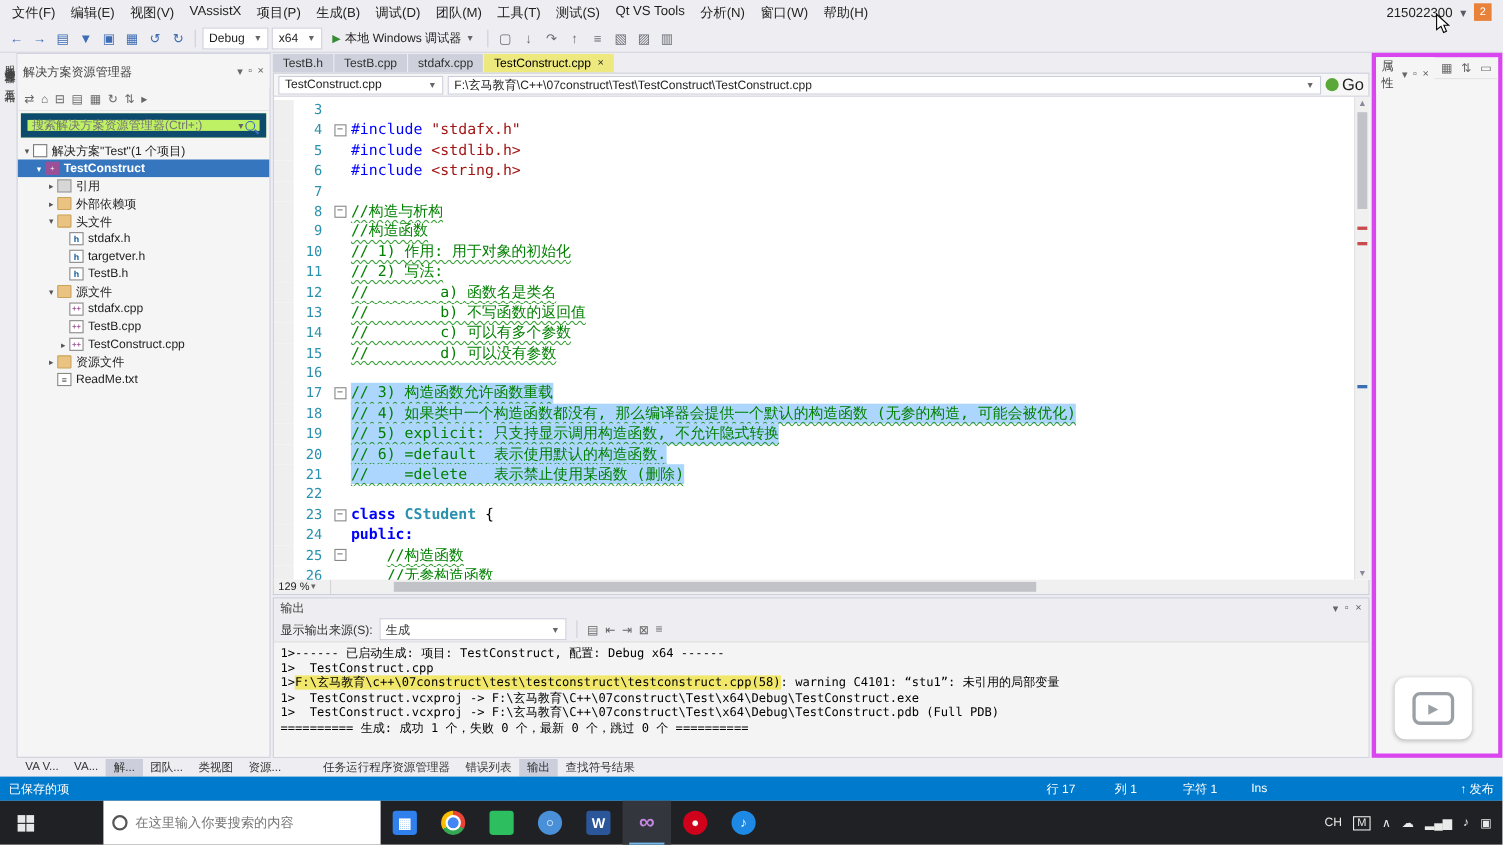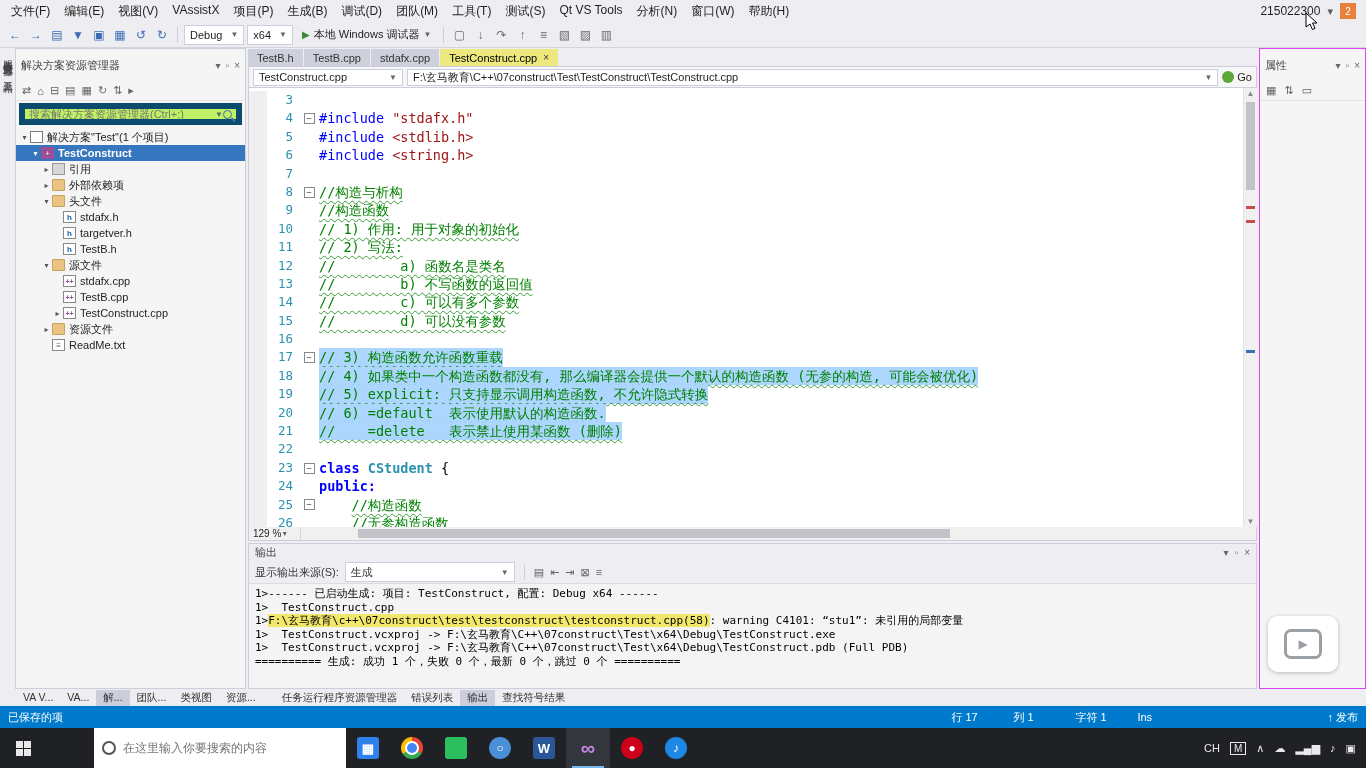--- a/index.html
+++ b/index.html
@@ -58,21 +58,21 @@
   .center { flex:1; display:flex; flex-direction:column; min-width:0; padding-left:2px; }
   .doc-tabs { height:18px; display:flex; align-items:flex-end; gap:1px; }
   .doc-tab { height:17px; padding:0 9px; display:flex; align-items:center; gap:6px; font-size:11px; background:#CED1DB; color:#333; white-space:nowrap; }
   .doc-tab.active { background:#EDE97E; color:#000; }
   .tab-close { font-size:10px; color:#333; }
   .navbar { height:22px; display:flex; align-items:center; gap:4px; background:#F6F6F6; border:1px solid #CCCEDB; padding:0 4px; }
   .nav-combo { height:17px; background:#FFF; border:1px solid #CCCEDB; display:flex; align-items:center; gap:8px; font-size:11px; padding:0 5px; white-space:nowrap; }
   .nav-combo .caret { margin-left:auto; color:#666; font-size:8px; }
   .nav-combo.type { width:150px; }
   .nav-combo.path { flex:1; min-width:0; overflow:hidden; }
-  .go-wrap { display:flex; align-items:center; gap:3px; font-size:11px; }
+  .go-wrap { display:flex; align-items:center; gap:3px; font-size:15px; }
   .go-dot { width:12px; height:12px; border-radius:50%; background:#5BA839; }
 
   .code-wrap { flex:1; position:relative; background:#FFF; border-left:1px solid #CCCEDB; overflow:hidden; }
   .code-scroll { position:absolute; inset:0 14px 0 0; overflow:hidden; padding-top:3px; }
   .code-line { display:flex; height:18.4px; line-height:18.4px; font-family:"DejaVu Sans Mono",monospace; font-size:13.5px; }
   .bp-gutter { width:18px; background:#EFEFEF; flex:0 0 auto; }
   .lnum { width:32px; text-align:right; padding-right:6px; color:#2B91AF; font-size:12.5px; flex:0 0 auto; }
   .fold-gutter { width:20px; display:flex; align-items:center; justify-content:center; flex:0 0 auto; }
   .fold-box { width:11px; height:11px; border:1px solid #888; background:#FFF; color:#555; font-size:9px; line-height:9px; text-align:center; }
   .ltext { white-space:pre; tab-size:4; }
@@ -98,28 +98,28 @@
   .outpanel { height:146px; display:flex; flex-direction:column; border:1px solid #CCCEDB; margin-top:2px; background:#EEEEF2; }
   .out-header { height:17px; display:flex; align-items:center; padding:0 6px; font-size:11px; color:#444; }
   .out-header .ph-icons { margin-left:auto; display:flex; gap:6px; color:#666; font-size:10px; }
   .out-toolbar { height:22px; display:flex; align-items:center; gap:6px; padding:0 6px; font-size:11px; color:#333; }
   .out-toolbar .combo { width:170px; }
   .ot-icon { color:#666; font-size:11px; }
   .out-body { flex:1; background:#F4F4F4; border-top:1px solid #DDD; font-family:"DejaVu Sans Mono",monospace; font-size:11px; line-height:13.5px; padding:3px 6px; color:#000; overflow:hidden; white-space:pre; }
   .out-hl { background:#F1E86B; }
 
   
-  .rightcol { width:107px; background:#F5F5F5; border:1px solid #d946ef; display:flex; flex-direction:column; margin-left:2px; }
+  .rightcol { width:119px; background:#F5F5F5; border:4px solid #d946ef; display:flex; flex-direction:row; margin-left:2px; }
   .props-toolbar { height:20px; display:flex; align-items:center; gap:8px; padding:0 6px; color:#666; font-size:11px; border-bottom:1px solid #E3E3E3; }
   .props-body { flex:1; }
 
   
   .tabstrip-bottom { height:17px; flex:0 0 auto; display:flex; align-items:center; background:#EEEEF2; font-size:10.5px; color:#333; }
   .bt-group-left { display:flex; margin-left:16px; }
-  .bt-group-panels { display:flex; margin-left:12px; }
+  .bt-group-panels { display:flex; margin-left:24px; }
   .bt-tab { padding:1px 7px; white-space:nowrap; }
   .bt-tab.active { background:#CCCEDB; }
 
   
   .statusbar { height:22px; flex:0 0 auto; background:#007ACC; color:#FFF; display:flex; align-items:center; font-size:11px; padding:0 8px; }
   .sb-right { margin-left:auto; display:flex; align-items:center; }
   .sb-cell { width:62px; white-space:nowrap; }
   .sb-publish { margin-left:150px; white-space:nowrap; }
 
   

